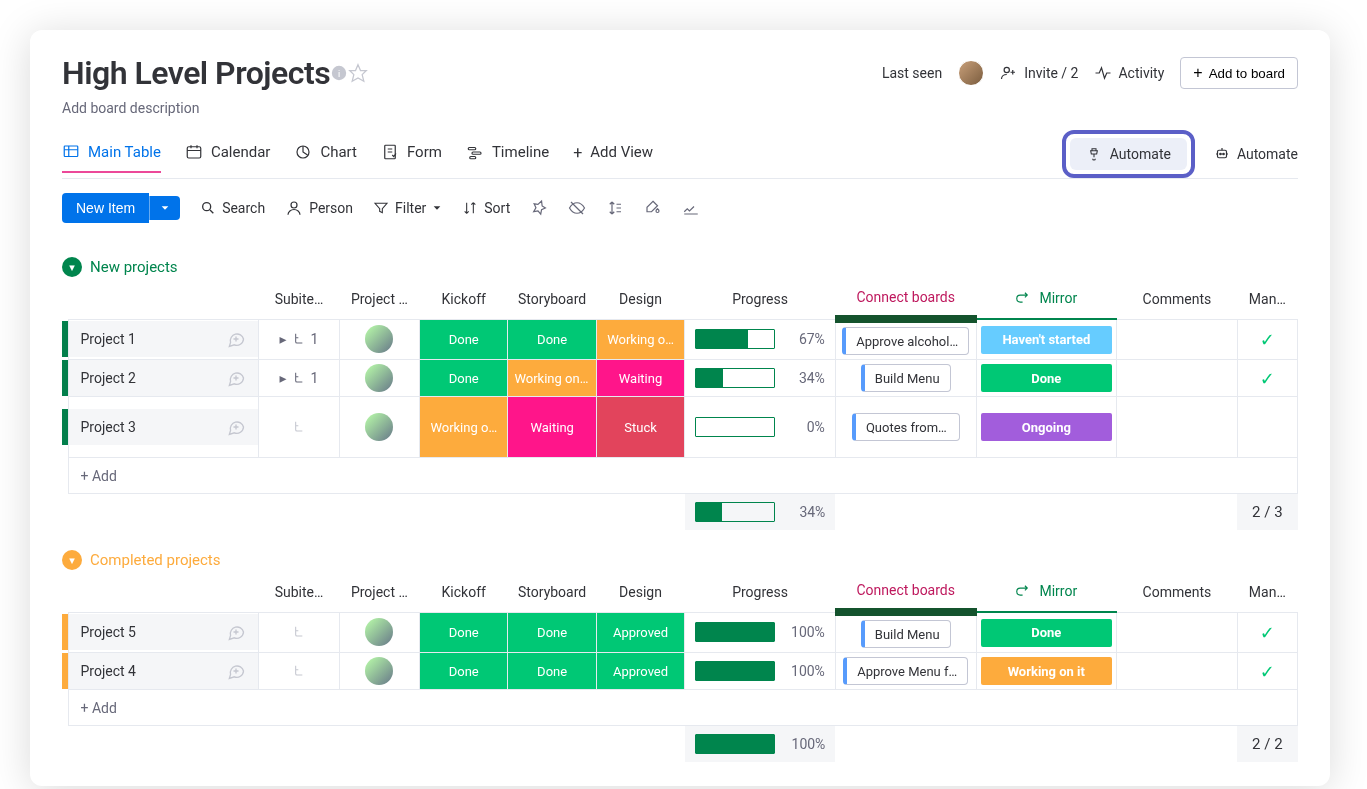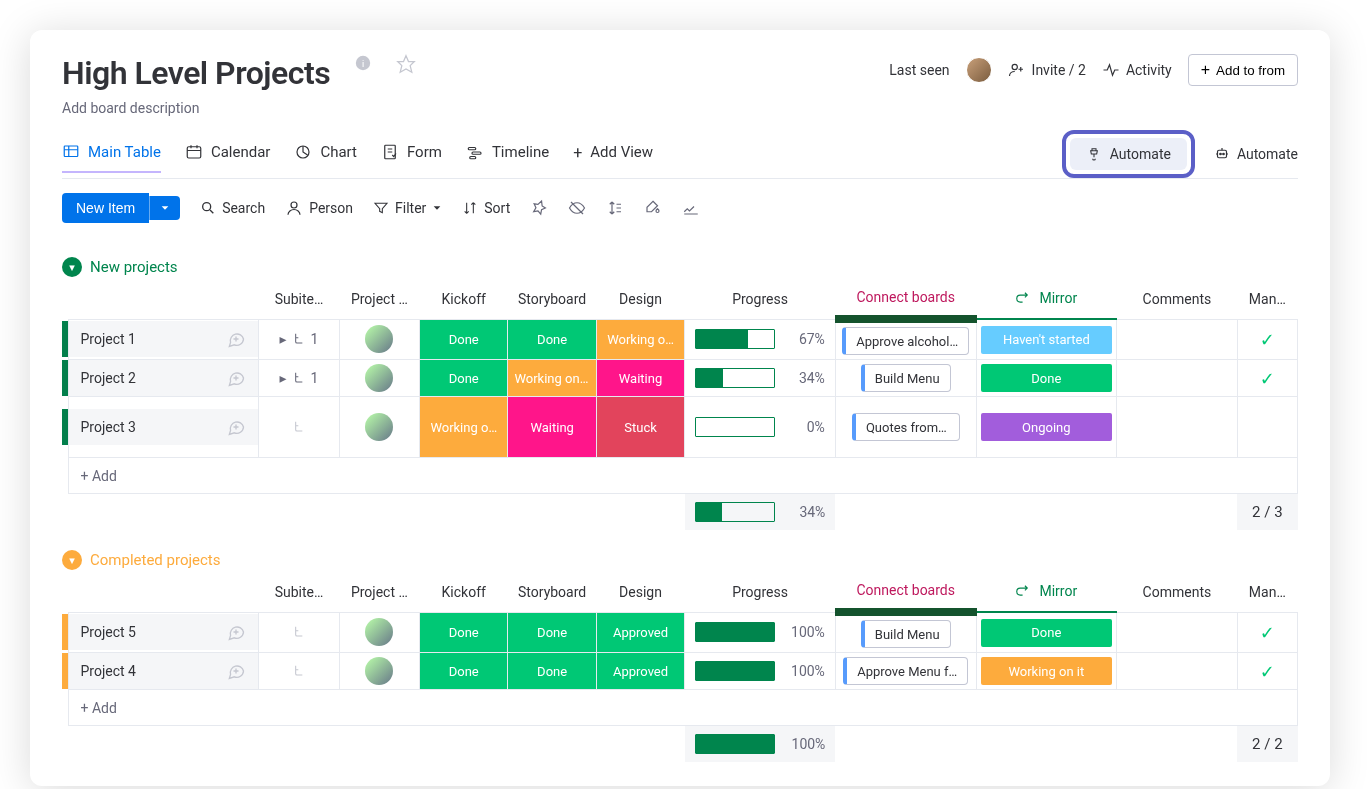--- a/index.html
+++ b/index.html
@@ -7,29 +7,29 @@
     margin:0; padding:30px;
     background:#fff;
     font-family:-apple-system,BlinkMacSystemFont,"Segoe UI",Roboto,sans-serif;
     font-size:14px; color:#323338;
   }
   .board {
     background:#fff; border-radius:12px; padding:24px 32px;
     box-shadow:0 4px 40px rgba(0,0,0,.15);
     width:1300px;
   }
-  .head { display:flex; align-items:flex-start; gap:24px; }
+  .head { display:flex; align-items:center; gap:0; }
   .title { font-size:32px; font-weight:600; letter-spacing:-.5px; }
   .head-right { margin-left:auto; display:flex; align-items:center; gap:16px; font-size:14px; color:#323338; }
   .avatar { width:26px; height:26px; border-radius:50%; display:inline-block; background:linear-gradient(135deg,#c9a07a,#7a5c3e); border:1px solid #fff; }
   .btn-outline { border:1px solid #c3c6d4; border-radius:4px; background:#fff; padding:6px 12px; display:flex; align-items:center; gap:6px; cursor:pointer; }
   .desc { color:#676879; margin:8px 0 14px; font-size:14px; }
   .views { display:flex; align-items:center; gap:24px; border-bottom:1px solid #e6e9ef; padding-bottom:0; }
   .view { display:flex; align-items:center; gap:8px; padding:6px 0 10px; color:#323338; cursor:pointer; font-size:15px; }
-  .view.active { border-bottom:2px solid #c4b5fd; color:#0073ea; margin-bottom:-1px; }
+  .view.active { border-bottom:2px solid #ec4899; color:#0073ea; margin-bottom:-1px; }
   .view-right { margin-left:auto; display:flex; align-items:center; gap:18px; }
   .integrate-wrap { border:4px solid #5b5fc7; border-radius:12px; padding:4px; }
   .integrate-btn { background:#eceff8; border-radius:6px; padding:8px 16px; display:flex; align-items:center; gap:8px; color:#323338; cursor:pointer; }
   .toolbar { display:flex; align-items:center; gap:20px; padding:14px 0; }
   .newitem { display:flex; align-items:center; }
   .newitem-btn { background:#0073ea; color:#fff; border:none; padding:7px 14px; border-radius:4px 0 0 4px; font-size:14px; cursor:pointer; }
   .newitem-dd { background:#0073ea; color:#fff; border:none; border-left:1px solid rgba(255,255,255,.4); padding:7px 10px; border-radius:0 4px 4px 0; cursor:pointer; }
   .tool { display:flex; align-items:center; gap:6px; color:#323338; cursor:pointer; }
   .iconbtn { color:#676879; cursor:pointer; display:flex; align-items:center; }
 
@@ -55,21 +55,21 @@
   .sub { color:#676879; display:flex; align-items:center; justify-content:center; gap:4px; }
   .avatar-sm{ width:28px; height:28px; border-radius:50%; display:inline-block; background:linear-gradient(135deg,#bfa,#678); vertical-align:middle;}
   .status { color:#fff; font-size:13px; white-space:nowrap; overflow:hidden; text-overflow:ellipsis; padding:0 6px; }
   .s-done{background:#00c875;} .s-work{background:#fdab3d;} .s-wait-p{background:#ff158a;} .s-stuck{background:#e2445c;} .s-appr{background:#00c875;} .s-start{background:#66ccff;} .s-ongoing{background:#a25ddc;}
   .prog-wrap{ display:flex; align-items:center; gap:8px; padding:0 10px; }
   .prog-bar{ flex:1; height:20px; border:1px solid #00854d; position:relative; border-radius:1px; }
   .prog-fill{ position:absolute; left:0; top:0; bottom:0; background:#00854d; }
   .prog-txt{ width:42px; text-align:right; color:#676879; }
   .pill{ display:inline-flex; align-items:center; border:1px solid #c3c6d4; border-radius:4px; height:28px; padding:0 10px; font-size:13px; border-left:4px solid #579bfc; max-width:100%; }
   .pill span{ overflow:hidden; text-overflow:ellipsis; white-space:nowrap; }
-  .mirror-cell{ padding:4px; }
+  .mirror-cell{ padding:4px;font-weight:bold; }
   .mirror-chip{ color:#fff; border-radius:2px; height:28px; display:flex; align-items:center; justify-content:center; font-size:13px; }
   .check{ color:#00c875; font-size:18px; }
   .addrow td{ background:#fff; text-align:left; padding:0 12px; color:#676879; }
   .summary td{ border:none; background:transparent; }
   .summary .prog-wrap{ background:#f5f6f8; height:36px; }
   .sum-right{ background:#f5f6f8; display:flex; align-items:center; justify-content:center; height:36px; font-size:15px; color:#323338;}
   svg{ display:block; }
 </style>
 </head>
 <body>
@@ -101,21 +101,21 @@
         <span>Invite / 2</span>
       </span>
       <span class="tool">
         <svg width="18" height="18" viewBox="0 0 24 24" fill="none" stroke="currentColor" stroke-width="1.6">
             <polyline points="2,12 7,12 10,5 14,19 17,12 22,12"></polyline>
           </svg>
         <span>Activity</span>
       </span>
       <button class="btn-outline">
         <span style="font-size:16px">+</span>
-          <span>Add to from</span>
+          <span>Add to board</span>
       </button>
     </div>
   </div>
 
   <div class="desc">Add board description</div>
 
   <div class="views">
     <div class="view active">
       <svg width="18" height="18" viewBox="0 0 24 24" fill="none" stroke="currentColor" stroke-width="1.6">
           <rect x="3" y="4" width="18" height="14" rx="1"></rect>

